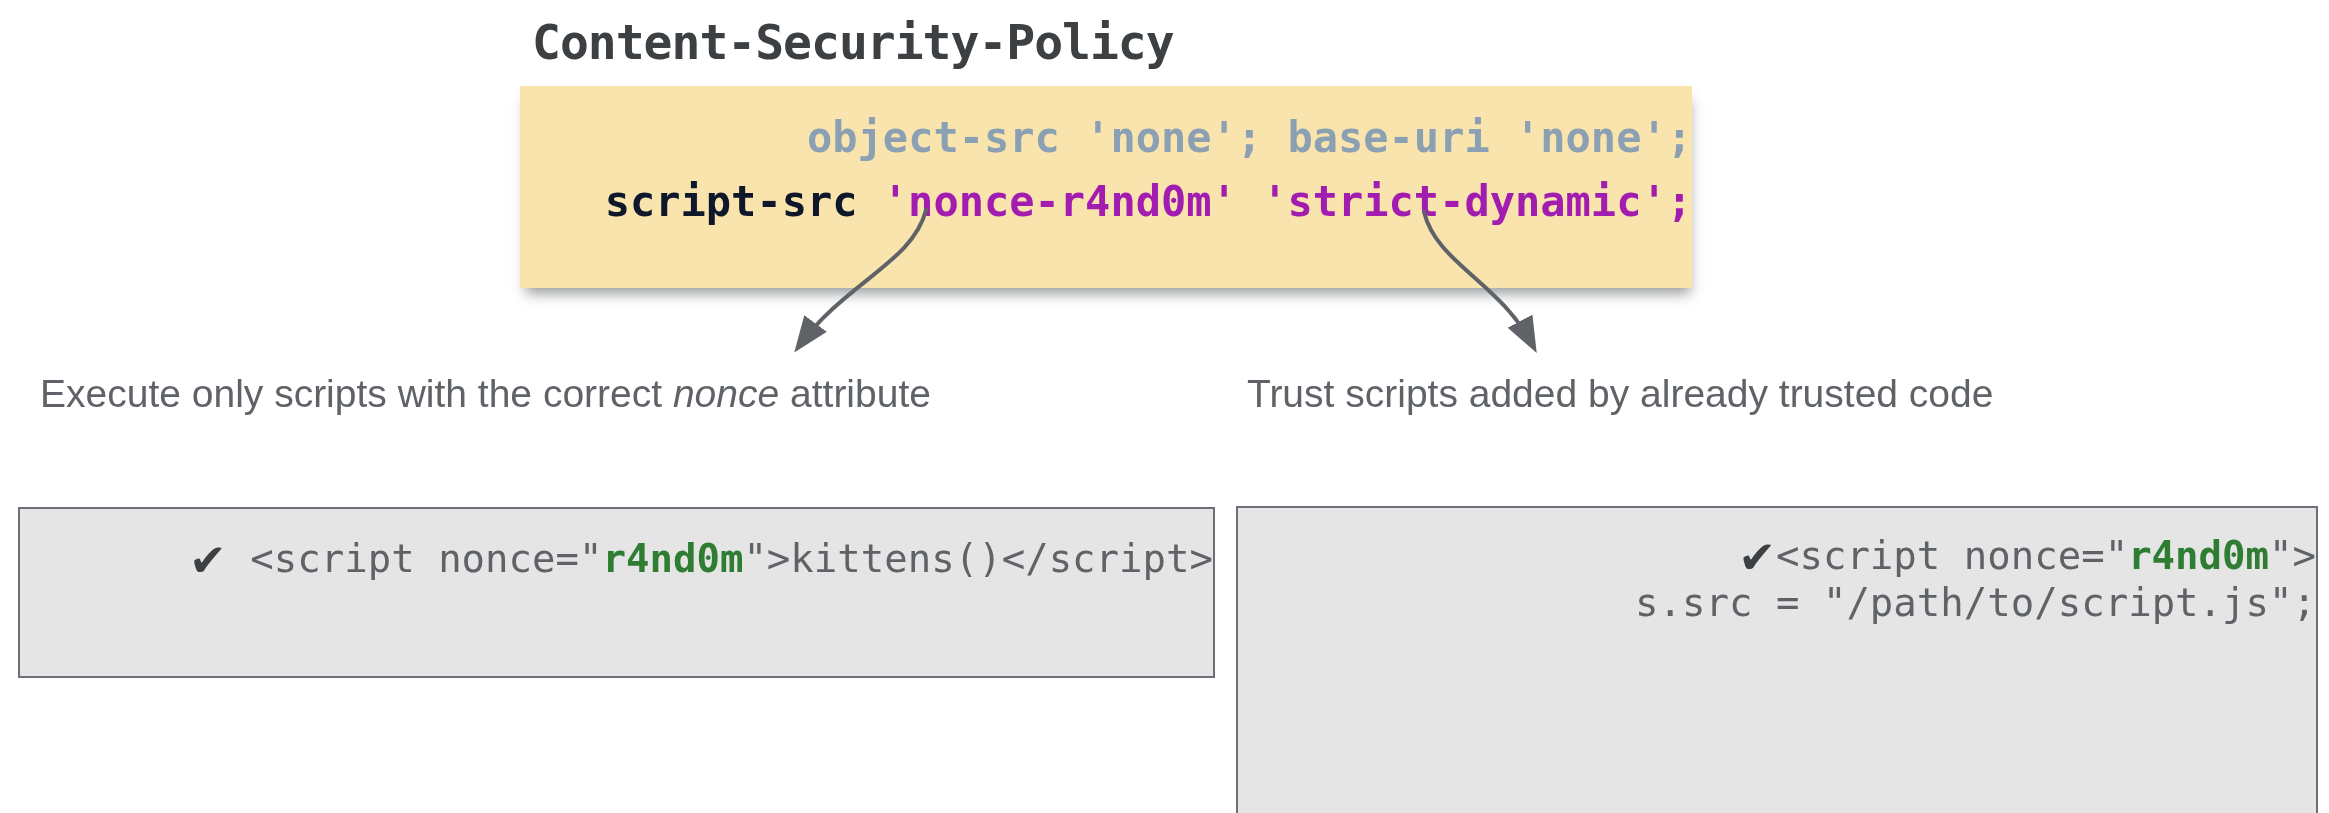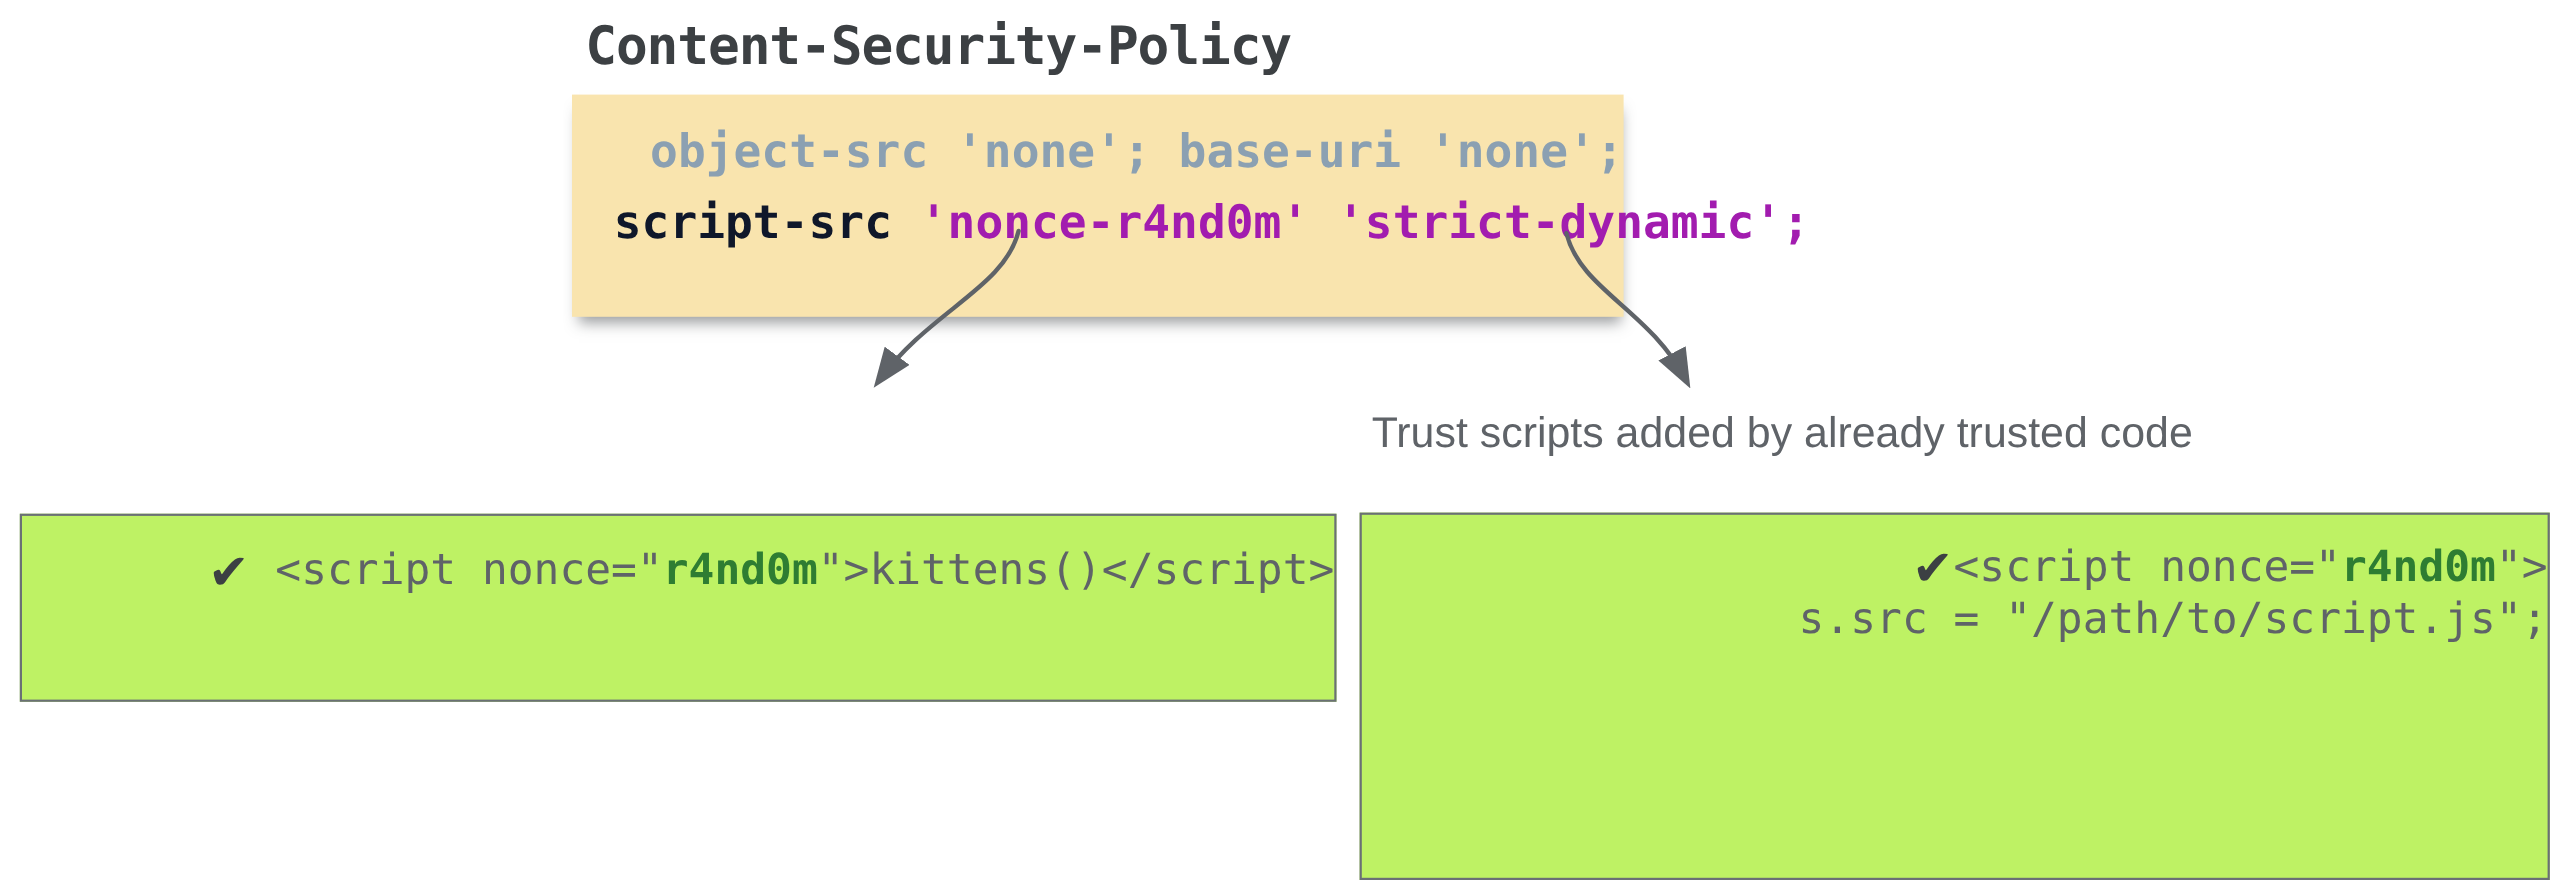--- a/index.html
+++ b/index.html
@@ -12,21 +12,21 @@
     text-align:right;
   }
   .title{
     position:absolute;left:532px;top:14px;
     font-family:"DejaVu Sans Mono","Liberation Mono",monospace;
     font-weight:700;font-size:48px;line-height:56px;
     color:#3c4043;letter-spacing:-1px;
     white-space:pre;
   }
   .policy-box{
-    position:absolute;left:520px;top:86px;width:956px;height:202px;
+    position:absolute;left:520px;top:86px;width:1172px;height:202px;
     box-sizing:border-box;
     background:#f9e4ae;
     padding:20px 0 0 38px;
     box-shadow:2px 10px 12px -4px rgba(60,64,67,0.50);
   }
   .policy-line{
     font-family:"DejaVu Sans Mono","Liberation Mono",monospace;
     font-weight:700;font-size:42px;line-height:64px;
     white-space:pre;
   }
@@ -44,21 +44,21 @@
     font-size:39px;line-height:48px;color:#5f6368;
     white-space:pre;
   }
   .caption-left{left:40px;}
   .caption-right{left:1247px;}
   .seg-italic{font-style:italic;}
   .seg-plain{}
 
   .example-box{
     position:absolute;box-sizing:border-box;
-    background:#bef264;border:2px solid #6a7075;
+    background:#e5e5e5;border:2px solid #6a7075;margin-top:40px;
   }
   .box-left{left:18px;top:467px;width:1197px;height:171px;padding:16px 0 0 24px;}
   .box-right{left:1236px;top:466px;width:1082px;height:334px;padding:24px 0 0 18px;}
   .code-line{
     font-family:"DejaVu Sans Mono","Liberation Mono",monospace;
     font-size:39px;color:#5f6368;white-space:pre;
   }
   .box-left .code-line{line-height:67px;}
   .box-right .code-line{line-height:47px;}
   .seg-code{color:#5f6368;}
@@ -88,20 +88,21 @@
   <svg class="arrows" viewBox="0 0 2329 813" xmlns="http://www.w3.org/2000/svg">
     <defs>
       <marker id="arrowhead" markerWidth="9" markerHeight="7" refX="7" refY="3.5" orient="auto">
         <path d="M0,0 L9,3.5 L0,7 Z" fill="#5f6368"></path>
       </marker>
     </defs>
     <path d="M 926 210 C 913 262, 846 282, 799 346" fill="none" stroke="#5f6368" stroke-width="4" stroke-linecap="round" marker-end="url(#arrowhead)"></path>
     <path d="M 1424 212 C 1437 264, 1499 281, 1533 346" fill="none" stroke="#5f6368" stroke-width="4" stroke-linecap="round" marker-end="url(#arrowhead)"></path>
   </svg>
 
+  <div class="caption caption-left"><span class="seg-plain">Execute only scripts with the correct </span><span class="seg-italic">nonce</span><span class="seg-plain"> attribute</span></div>
 
   <div class="caption caption-right"><span class="seg-plain">Trust scripts added by already trusted code</span></div>
 
   <div class="example-box box-left">
     <div class="code-line"><span class="seg-check">✔</span><span class="seg-code"> &lt;script nonce="</span><span class="seg-good">r4nd0m</span><span class="seg-code">"&gt;kittens()&lt;/script&gt;</span></div>
   </div>
 
   <div class="example-box box-right">
     <div class="code-line"><span class="seg-check">✔</span><span class="seg-code">&lt;script nonce="</span><span class="seg-good">r4nd0m</span><span class="seg-code">"&gt;</span></div>
     <div class="code-line"><span class="seg-code">  s.src = "/path/to/script.js";</span></div>

